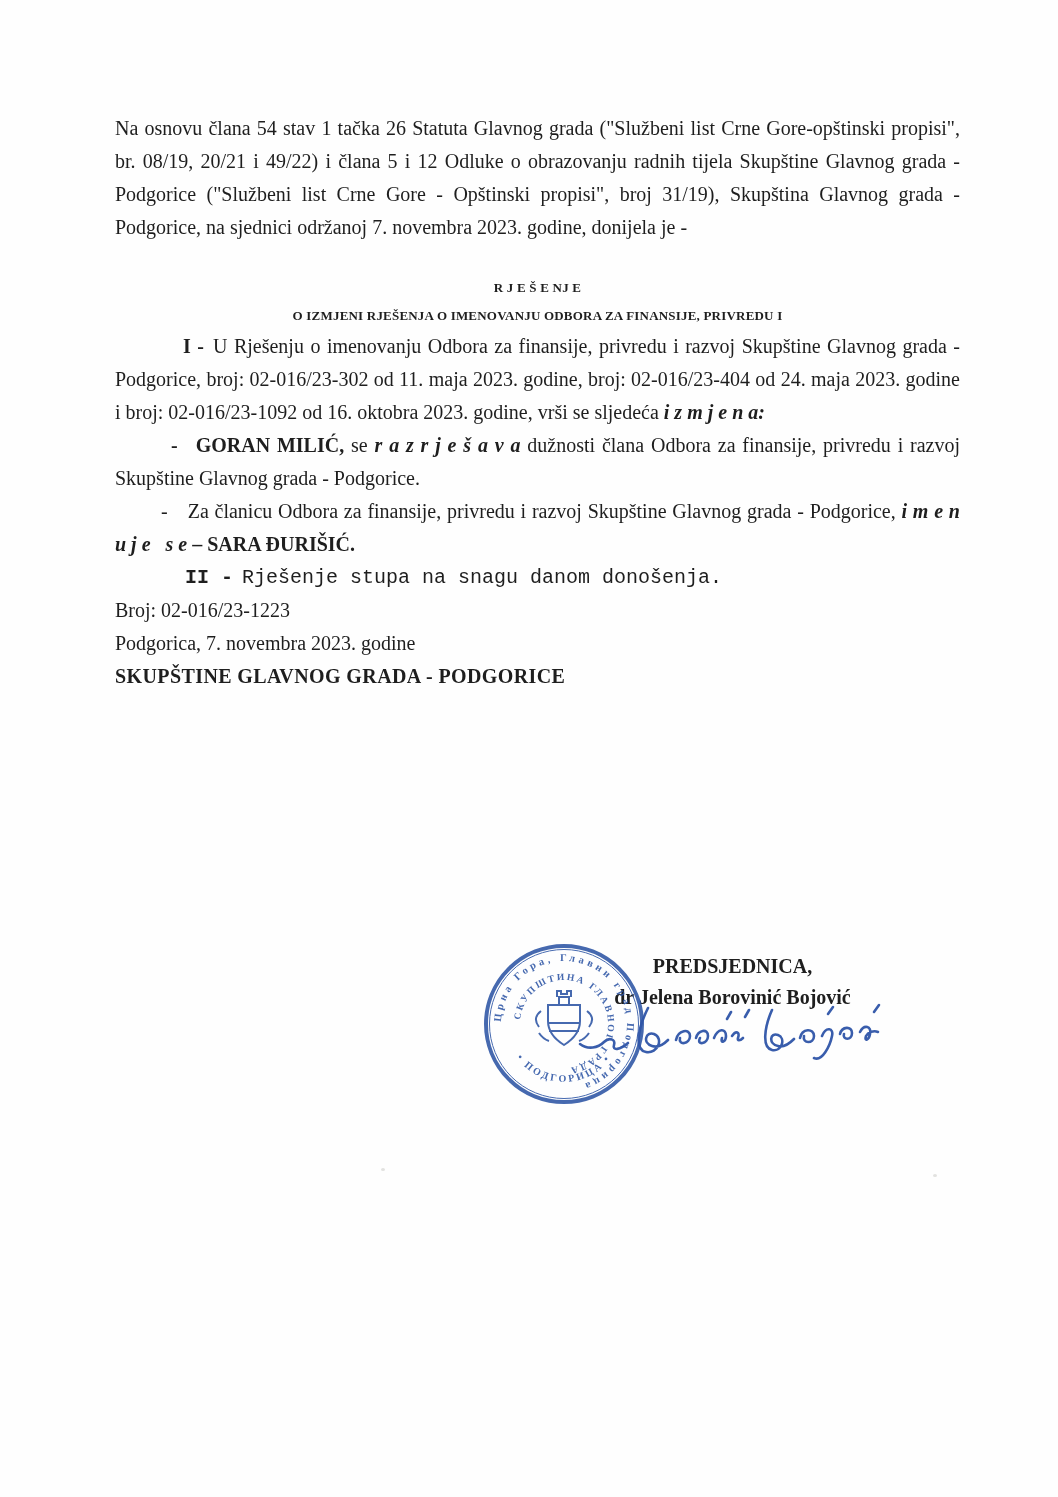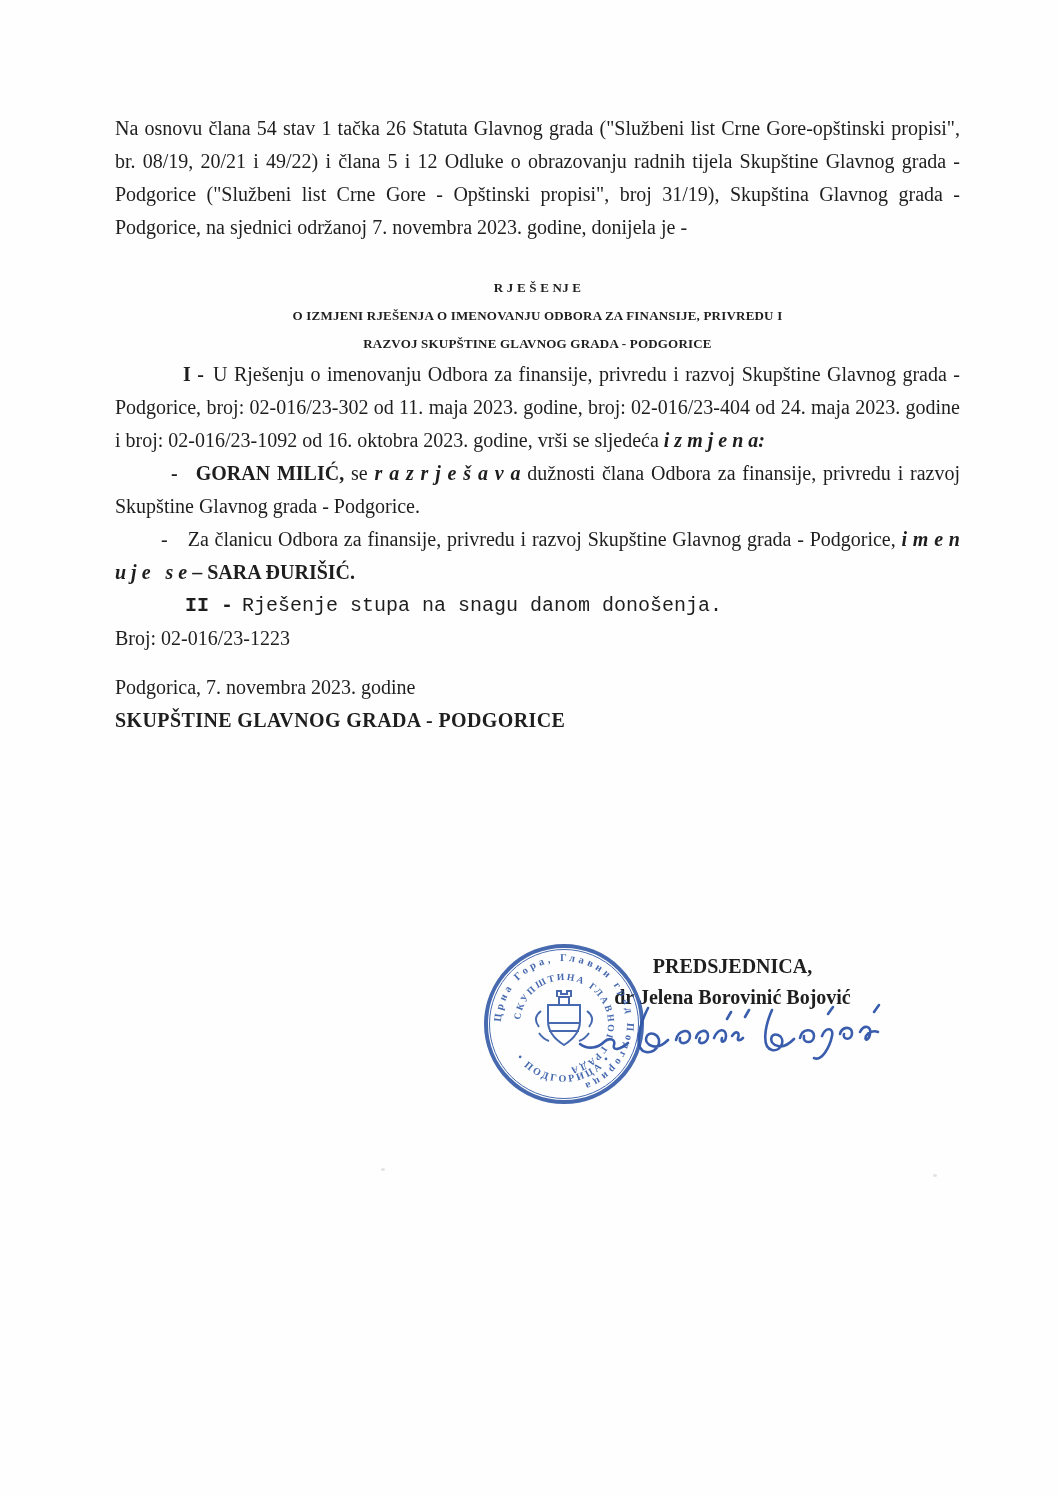--- a/index.html
+++ b/index.html
@@ -50,33 +50,32 @@
 <body>
 
 <div class="page">
   <div class="content">
 
     <p class="intro">Na osnovu člana 54 stav 1 tačka 26 Statuta Glavnog grada ("Službeni list Crne Gore-opštinski propisi", br. 08/19, 20/21 i 49/22) i člana 5 i 12 Odluke o obrazovanju radnih tijela Skupštine Glavnog grada - Podgorice ("Službeni list Crne Gore - Opštinski propisi", broj 31/19), Skupština Glavnog grada - Podgorice, na sjednici održanoj 7. novembra 2023. godine, donijela je -</p>
 
     <div class="title-block">
       <div>R J E Š E NJ E</div>
       <div>O IZMJENI RJEŠENJA O IMENOVANJU ODBORA ZA FINANSIJE, PRIVREDU I</div>
-      <div>RAZVOJ SKUPŠTINE GLAVNOG GRADA - PODGORICE</div>
     </div>
 
     <p class="p-i"><span class="lead">I -</span><span>U Rješenju o imenovanju Odbora za finansije, privredu i razvoj Skupštine Glavnog grada - Podgorice, broj: 02-016/23-302 od 11. maja 2023. godine, broj: 02-016/23-404 od 24. maja 2023. godine i broj: 02-016/23-1092 od 16. oktobra 2023. godine, vrši se sljedeća </span><span class="bi">i z m j e n a:</span></p>
 
     <p class="p-goran"><span class="dash-b">-</span><span class="b">GORAN MILIĆ,</span><span> se </span><span class="bi">r a z r j e š a v a</span><span> dužnosti člana Odbora za finansije, privredu i razvoj Skupštine Glavnog grada - Podgorice.</span></p>
 
     <p class="p-sara"><span class="dash-r">-</span><span>Za članicu Odbora za finansije, privredu i razvoj Skupštine Glavnog grada - Podgorice, </span><span class="bi">i m e n u j e  s e</span><span class="b"> – </span><span class="b">SARA ĐURIŠIĆ.</span></p>
 
     <p class="p-ii"><span class="lead">II -</span><span>Rješenje stupa na snagu danom donošenja.</span></p>
 
     <p class="ref">Broj: 02-016/23-1223</p>
-    <p class="ref" style="margin-top:16px;font-family:Liberation Serif, serif;">Podgorica, 7. novembra 2023. godine</p>
+    <p class="ref" style="margin-top:0;font-family:Liberation Serif, serif;">Podgorica, 7. novembra 2023. godine</p>
 
     <p class="issuer">SKUPŠTINE GLAVNOG GRADA - PODGORICE</p>
   </div>
 
   <div class="sign-block">
     <div>PREDSJEDNICA,</div>
     <div>dr Jelena Borovinić Bojović</div>
   </div>
 
   <div class="stamp-wrap">

